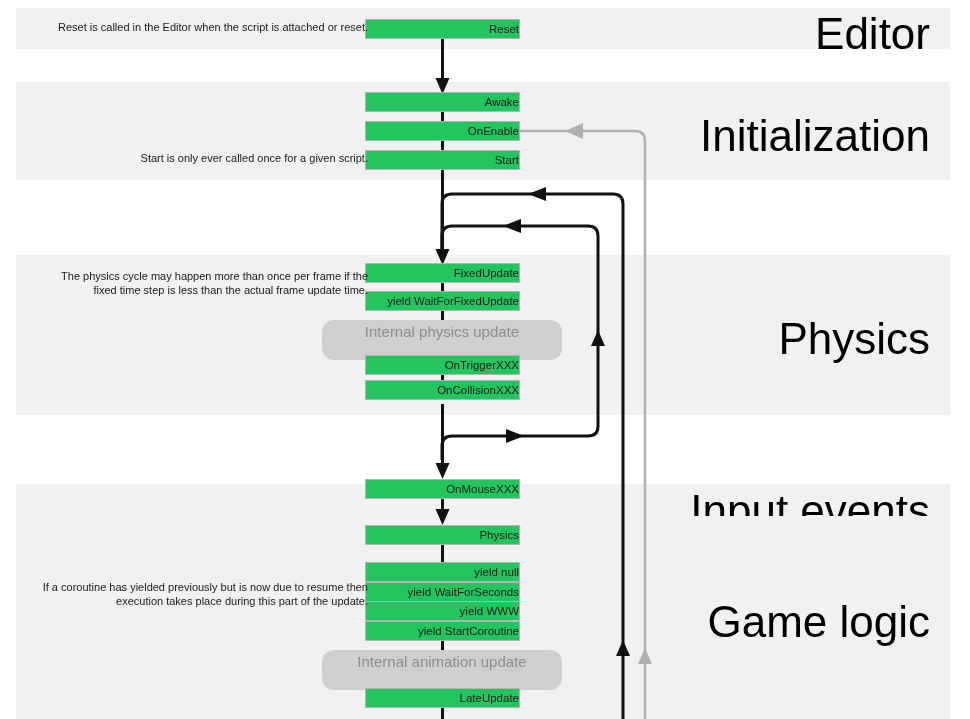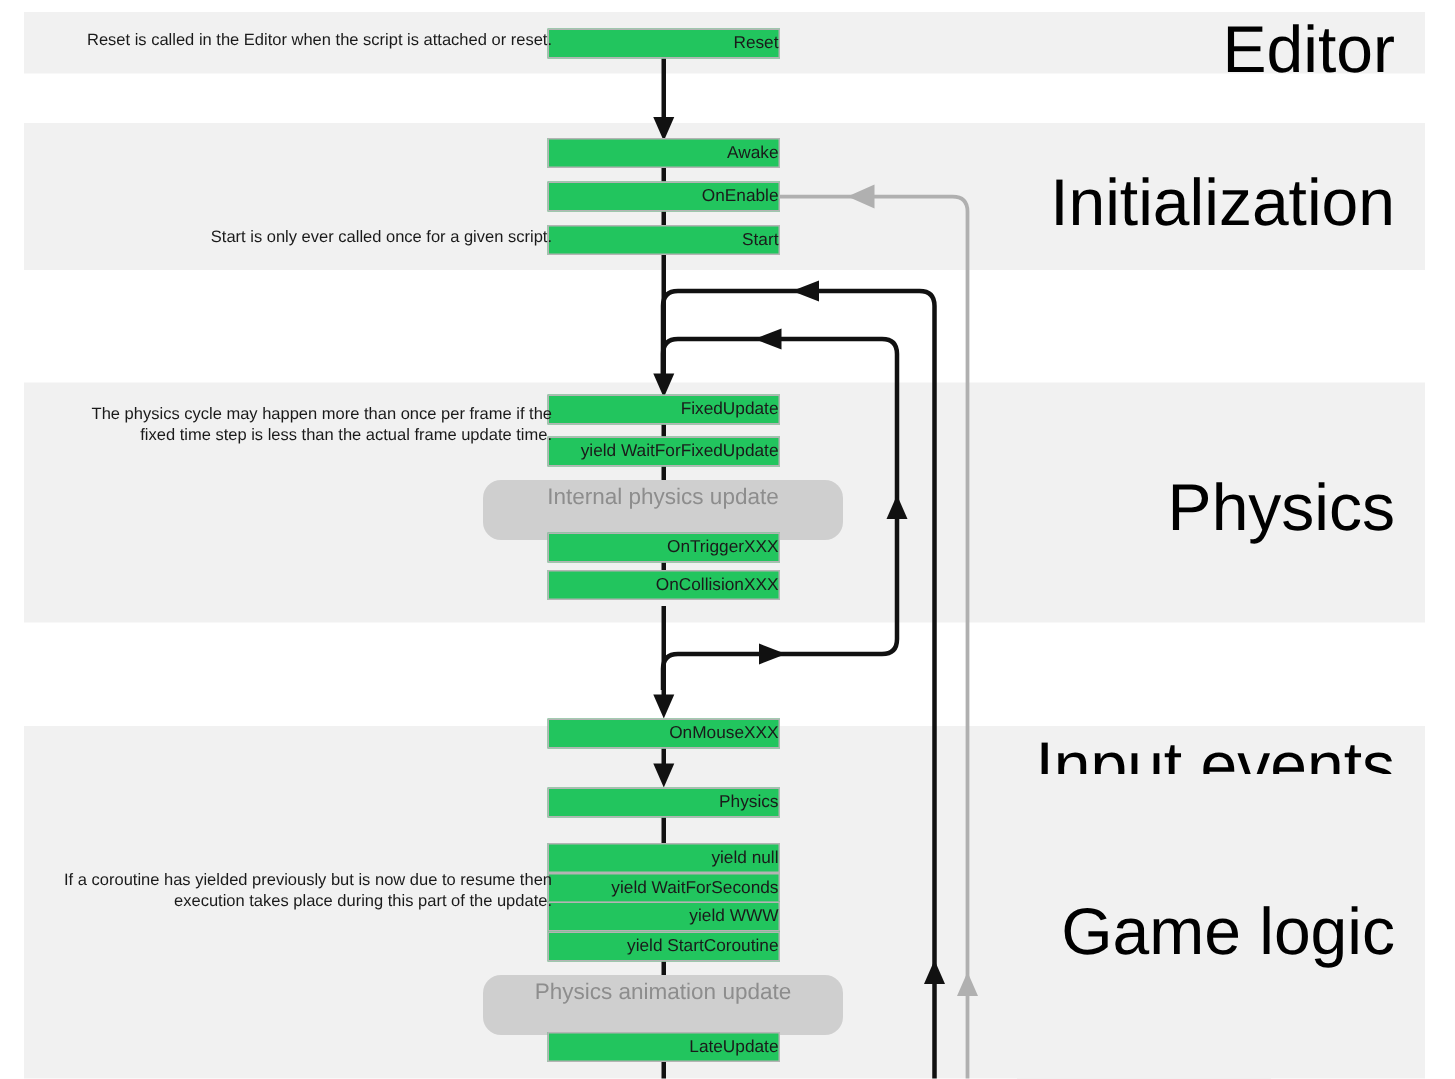--- a/index.html
+++ b/index.html
@@ -158,21 +158,21 @@
   <div class="node" style="top:582px;">
     <span>yield WaitForSeconds</span>
   </div>
   <div class="node" style="top:601px;">
     <span>yield WWW</span>
   </div>
   <div class="node" style="top:621px;">
     <span>yield StartCoroutine</span>
   </div>
   <div class="internal" style="top:650px;">
-    <span>Physics animation update</span>
+    <span>Internal animation update</span>
   </div>
   <div class="node" style="top:688px;">
     <span>LateUpdate</span>
   </div>
 
   <div class="note" style="top:21px;">Reset is called in the Editor when the script is attached or reset.</div>
   <div class="note" style="top:152px;">Start is only ever called once for a given script.</div>
   <div class="note" style="top:581px;">If a coroutine has yielded previously but is now due to resume then execution takes place during this part of the update.</div>
   <div class="note" style="top:270px;">The physics cycle may happen more than once per frame if the fixed time step is less than the actual frame update time.</div>
 

